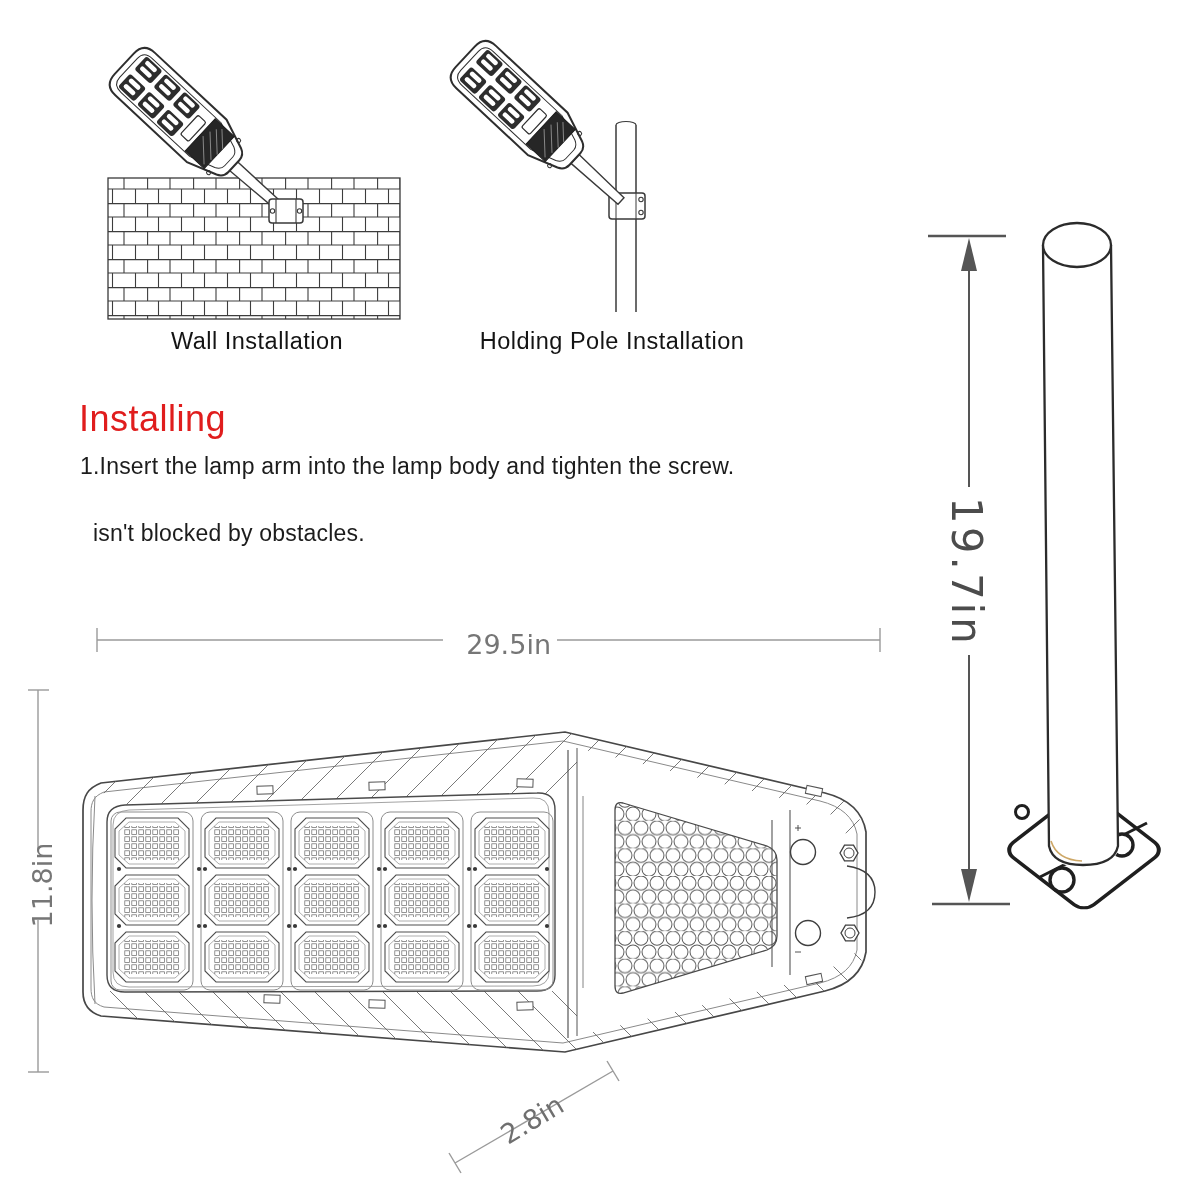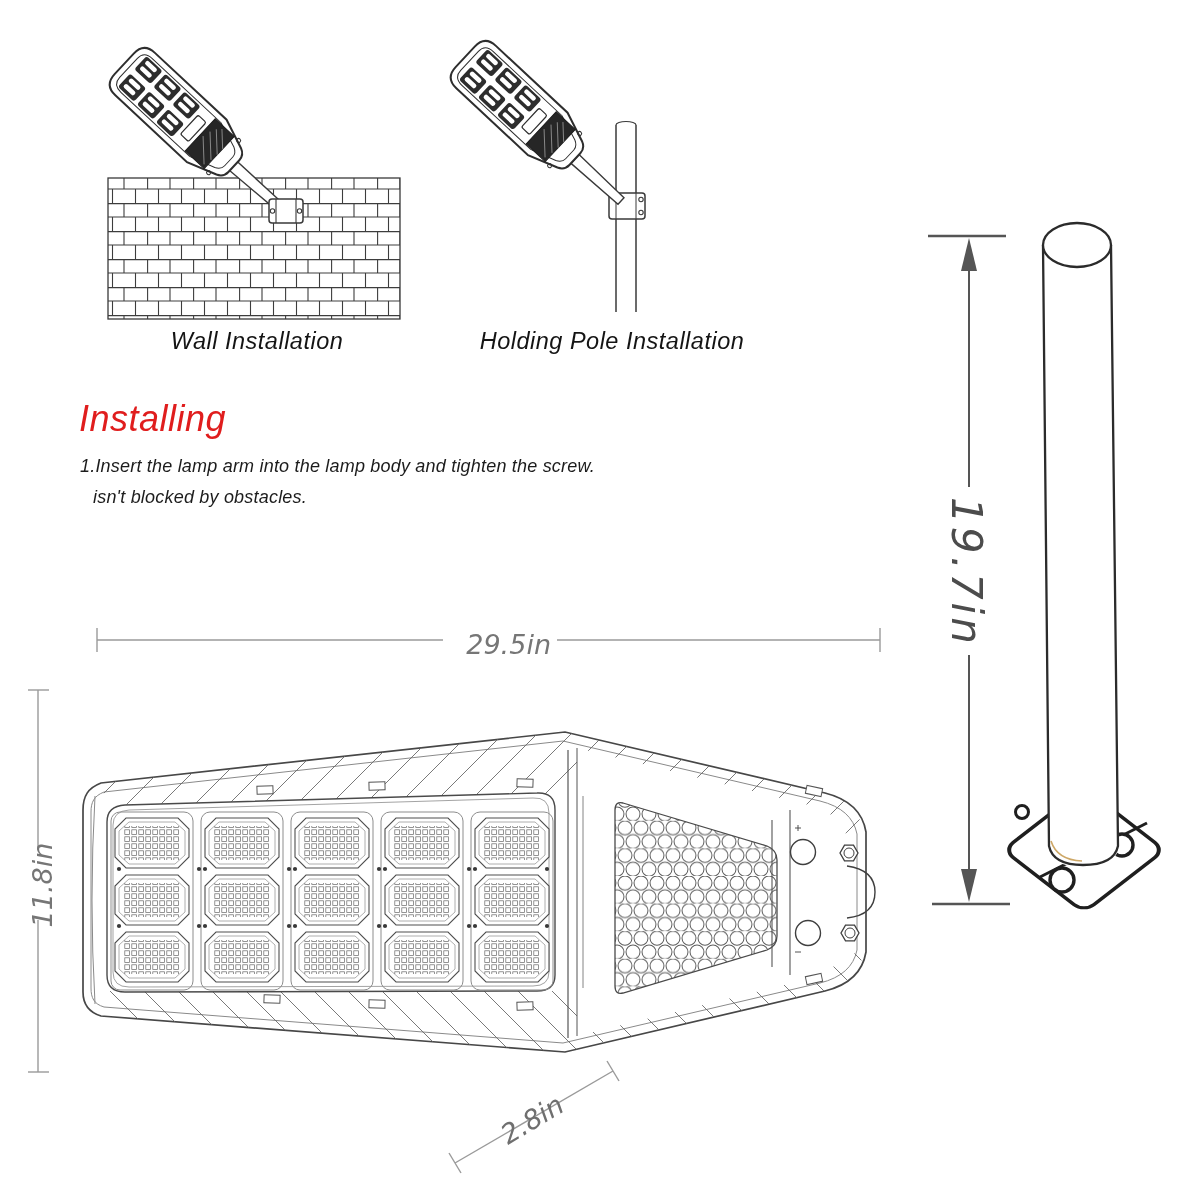--- a/index.html
+++ b/index.html
@@ -1,22 +1,22 @@
 <!DOCTYPE html>
 <html><head>
 <meta charset="utf-8">
 <style>
   html,body{margin:0;padding:0;background:#ffffff;}
   .canvas{position:relative;width:1200px;height:1200px;background:#ffffff;overflow:hidden;
-          font-family:"Liberation Sans", sans-serif;font-style:italic;}
+          font-family:"Liberation Sans", sans-serif;}
   .abs{position:absolute;}
   .label{font-size:23.5px;color:#141414;text-align:center;letter-spacing:.5px;}
   .heading{font-size:36px;color:#e01d1d;letter-spacing:.5px;}
-  .steps{font-size:18px;line-height:30.5px;color:#1c1c1c;letter-spacing:.2px;}
-  .step-indent{padding-left:13px;}
+  .steps{font-size:23px;line-height:30.5px;color:#1c1c1c;letter-spacing:.2px;}
+  .step-indent{padding-left:13px;margin-top:36px;}
   .dim{font-family:"DejaVu Sans", sans-serif;color:#767676;text-align:center;}
   .dim-w{left:441px;top:629px;width:110px;font-size:27px;text-align:right;}
   .dim-h{left:-16px;top:868px;width:120px;height:34px;font-size:27px;transform:rotate(-90deg);}
   .dim-m{left:477px;top:1104px;width:110px;font-size:27px;transform:rotate(-31deg);color:#6f6f6f;}
   .dim-p{left:878px;top:549px;width:180px;height:46px;font-size:42px;letter-spacing:3px;
          color:#4c4c4c;transform:rotate(90deg);}
   svg{display:block;}
 </style>
 </head>
 <body>

